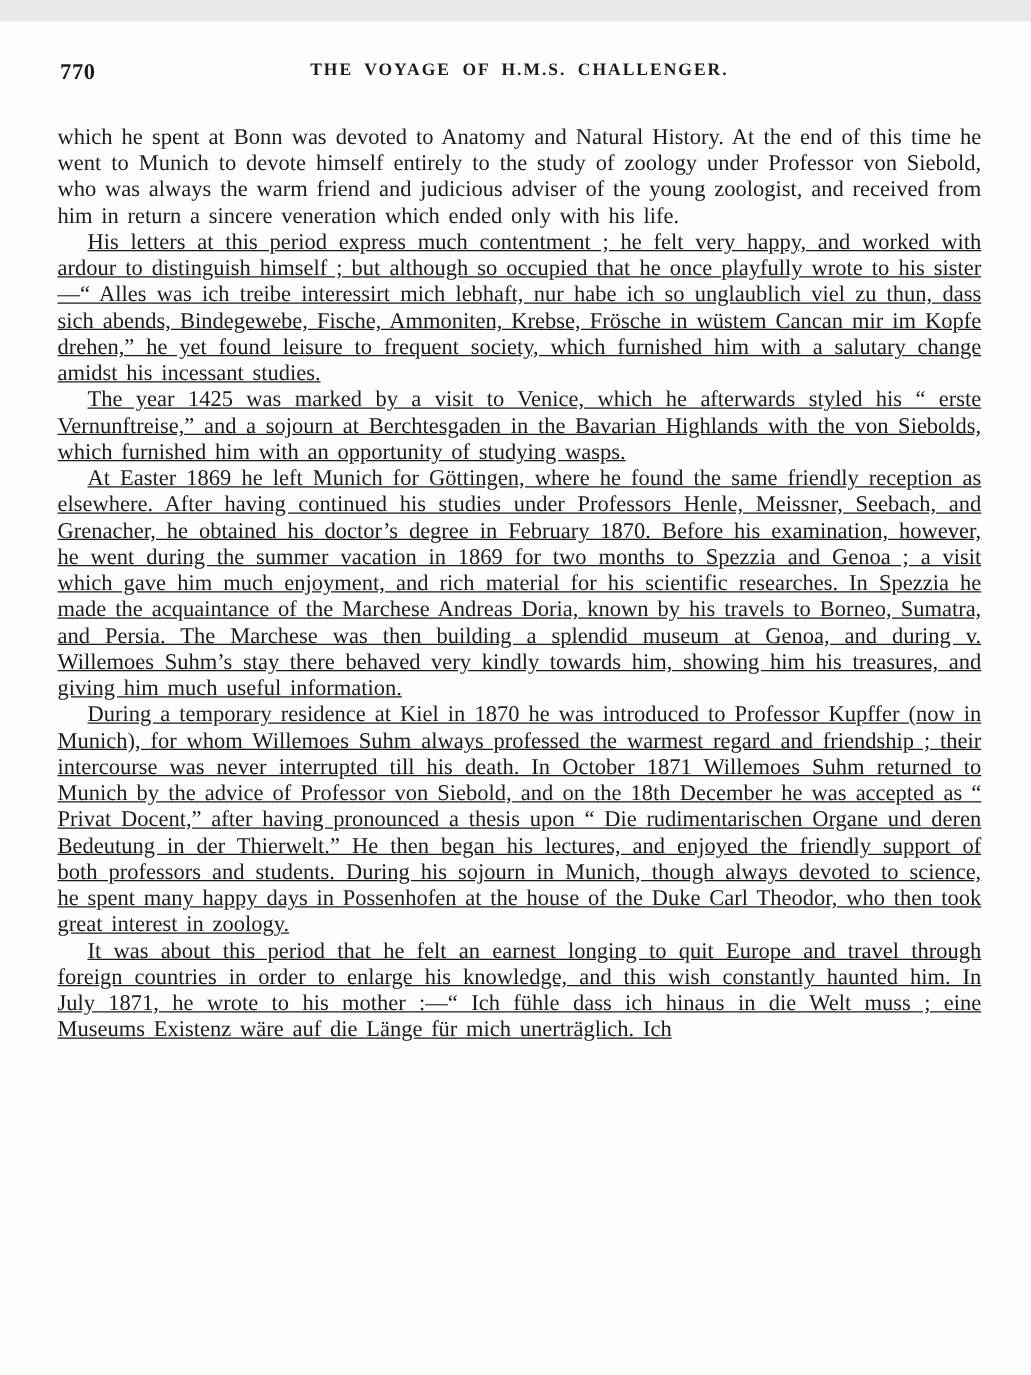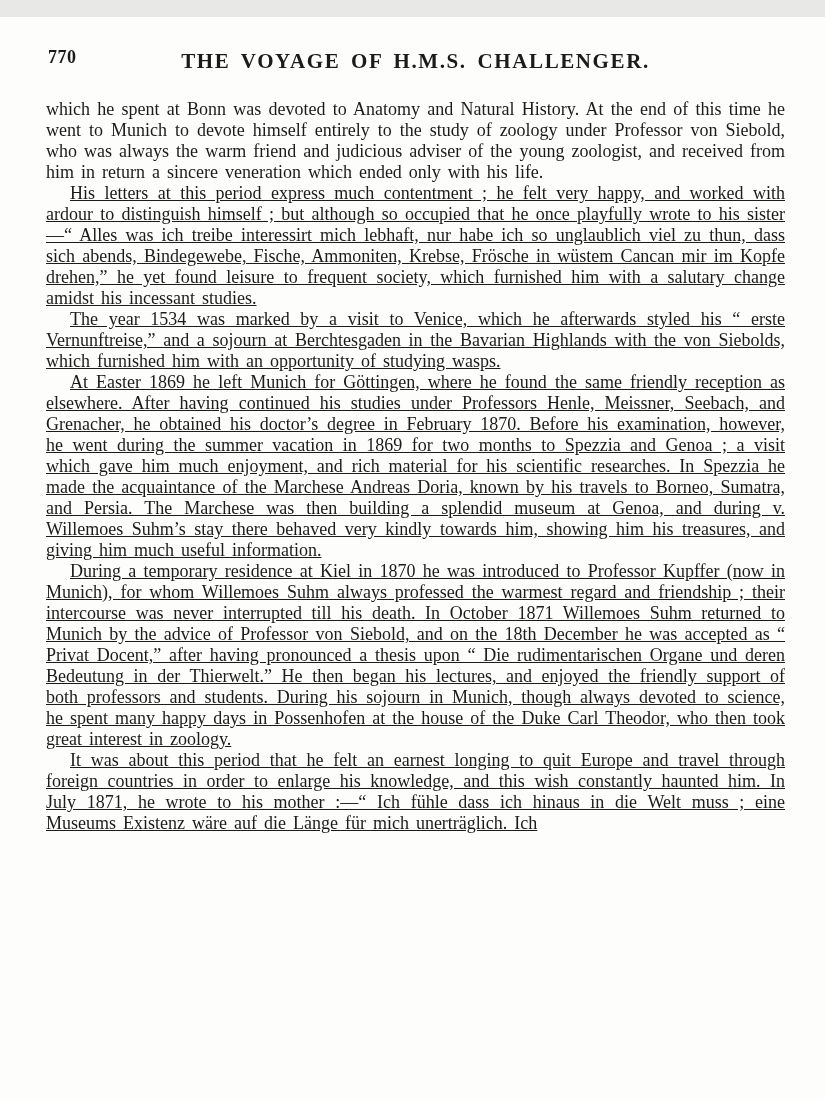--- a/index.html
+++ b/index.html
@@ -31,21 +31,21 @@
     font-size: 18px;
     font-weight: bold;
     letter-spacing: 0.5px;
   }
   .running-title {
     position: absolute;
     left: 0;
     right: 0;
     top: 2px;
     text-align: center;
-    font-size: 21px;
+    font-size: 14px;
     font-weight: bold;
     letter-spacing: 1.6px;
     word-spacing: 4px;
   }
   .body-text {
     font-size: 18px;
     line-height: 21px;
     text-align: justify;
     word-spacing: 2.5px;
   }
@@ -64,19 +64,19 @@
 <div class="page">
 
   <div class="running-head">
     <span class="page-number">770</span>
     <span class="running-title">THE VOYAGE OF H.M.S. CHALLENGER.</span>
   </div>
 
   <div class="body-text">
     <p>which he spent at Bonn was devoted to Anatomy and Natural History.  At the end of this time he went to Munich to devote himself entirely to the study of zoology under Professor von Siebold, who was always the warm friend and judicious adviser of the young zoologist, and received from him in return a sincere veneration which ended only with his life.</p>
     <p class="indent">His letters at this period express much contentment ; he felt very happy, and worked with ardour to distinguish himself ; but although so occupied that he once playfully wrote to his sister—“ Alles was ich treibe interessirt mich lebhaft, nur habe ich so unglaublich viel zu thun, dass sich abends, Bindegewebe, Fische, Ammoniten, Krebse, Frösche in wüstem Cancan mir im Kopfe drehen,” he yet found leisure to frequent society, which furnished him with a salutary change amidst his incessant studies.</p>
-    <p class="indent">The year 1534 was marked by a visit to Venice, which he afterwards styled his “ erste Vernunftreise,” and a sojourn at Berchtesgaden in the Bavarian Highlands with the von Siebolds, which furnished him with an opportunity of studying wasps.</p>
+    <p class="indent">The year 1425 was marked by a visit to Venice, which he afterwards styled his “ erste Vernunftreise,” and a sojourn at Berchtesgaden in the Bavarian Highlands with the von Siebolds, which furnished him with an opportunity of studying wasps.</p>
     <p class="indent">At Easter 1869 he left Munich for Göttingen, where he found the same friendly reception as elsewhere.  After having continued his studies under Professors Henle, Meissner, Seebach, and Grenacher, he obtained his doctor’s degree in February 1870. Before his examination, however, he went during the summer vacation in 1869 for two months to Spezzia and Genoa ; a visit which gave him much enjoyment, and rich material for his scientific researches.  In Spezzia he made the acquaintance of the Marchese Andreas Doria, known by his travels to Borneo, Sumatra, and Persia.  The Marchese was then building a splendid museum at Genoa, and during v. Willemoes Suhm’s stay there behaved very kindly towards him, showing him his treasures, and giving him much useful information.</p>
     <p class="indent">During a temporary residence at Kiel in 1870 he was introduced to Professor Kupffer (now in Munich), for whom Willemoes Suhm always professed the warmest regard and friendship ; their intercourse was never interrupted till his death.  In October 1871 Willemoes Suhm returned to Munich by the advice of Professor von Siebold, and on the 18th December he was accepted as “ Privat Docent,” after having pronounced a thesis upon “ Die rudimentarischen Organe und deren Bedeutung in der Thierwelt.” He then began his lectures, and enjoyed the friendly support of both professors and students.  During his sojourn in Munich, though always devoted to science, he spent many happy days in Possenhofen at the house of the Duke Carl Theodor, who then took great interest in zoology.</p>
     <p class="indent">It was about this period that he felt an earnest longing to quit Europe and travel through foreign countries in order to enlarge his knowledge, and this wish constantly haunted him.  In July 1871, he wrote to his mother :—“ Ich fühle dass ich hinaus in die Welt muss ; eine Museums Existenz wäre auf die Länge für mich unerträglich.  Ich</p>
   </div>
 
 </div>
 
 </body></html>

